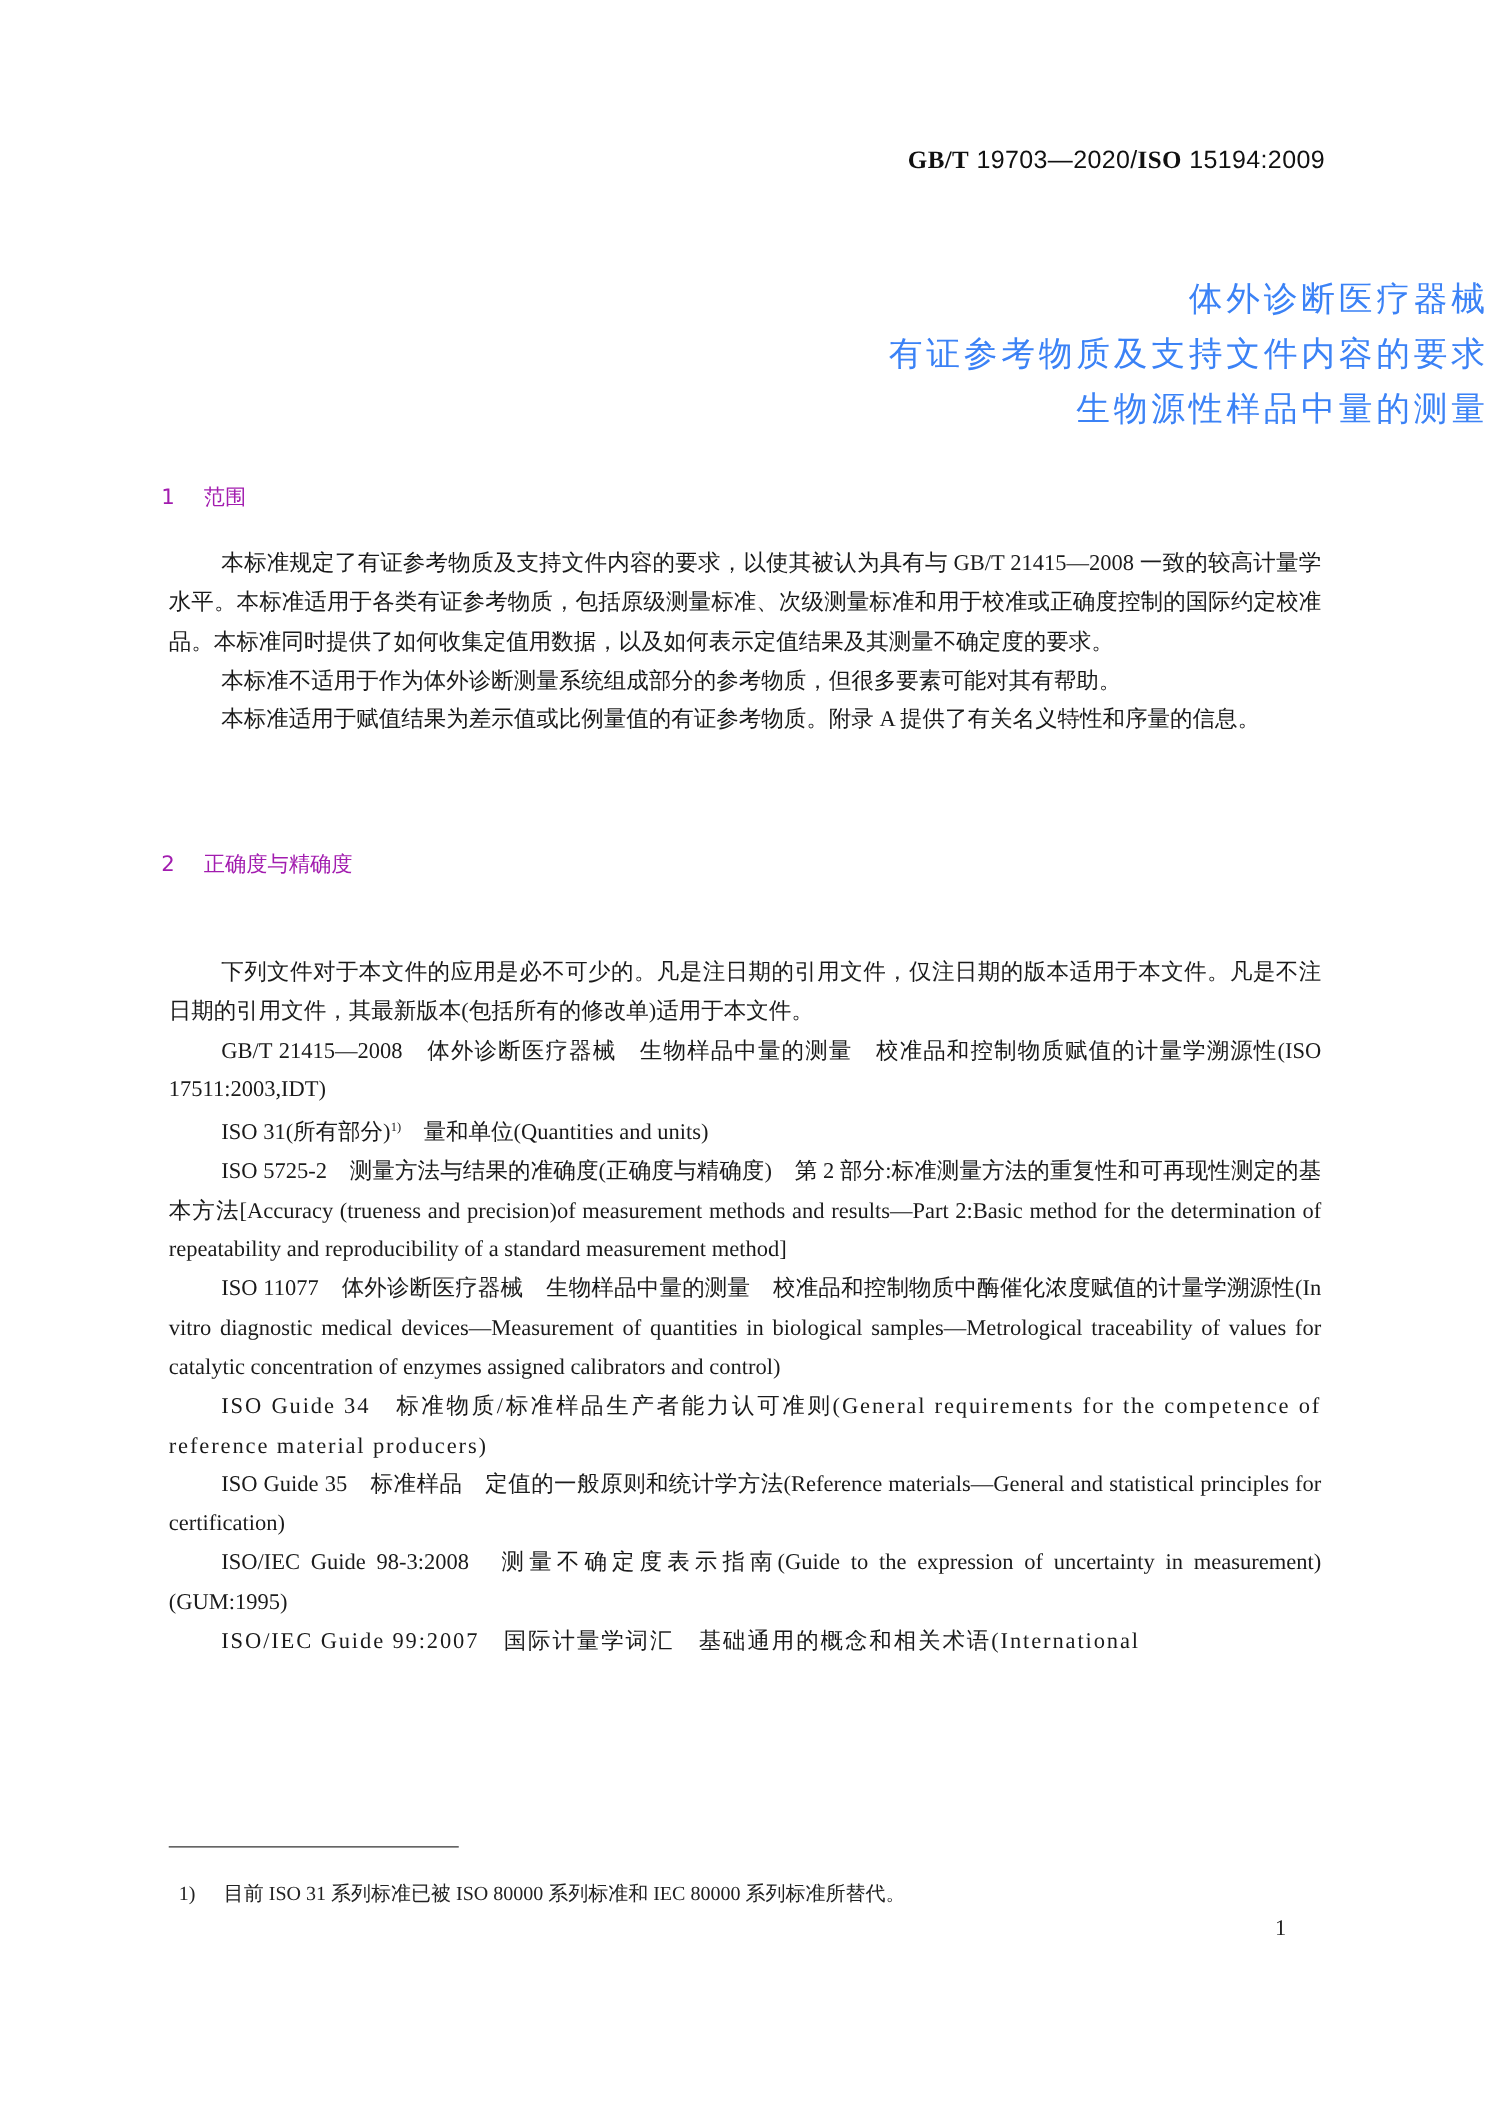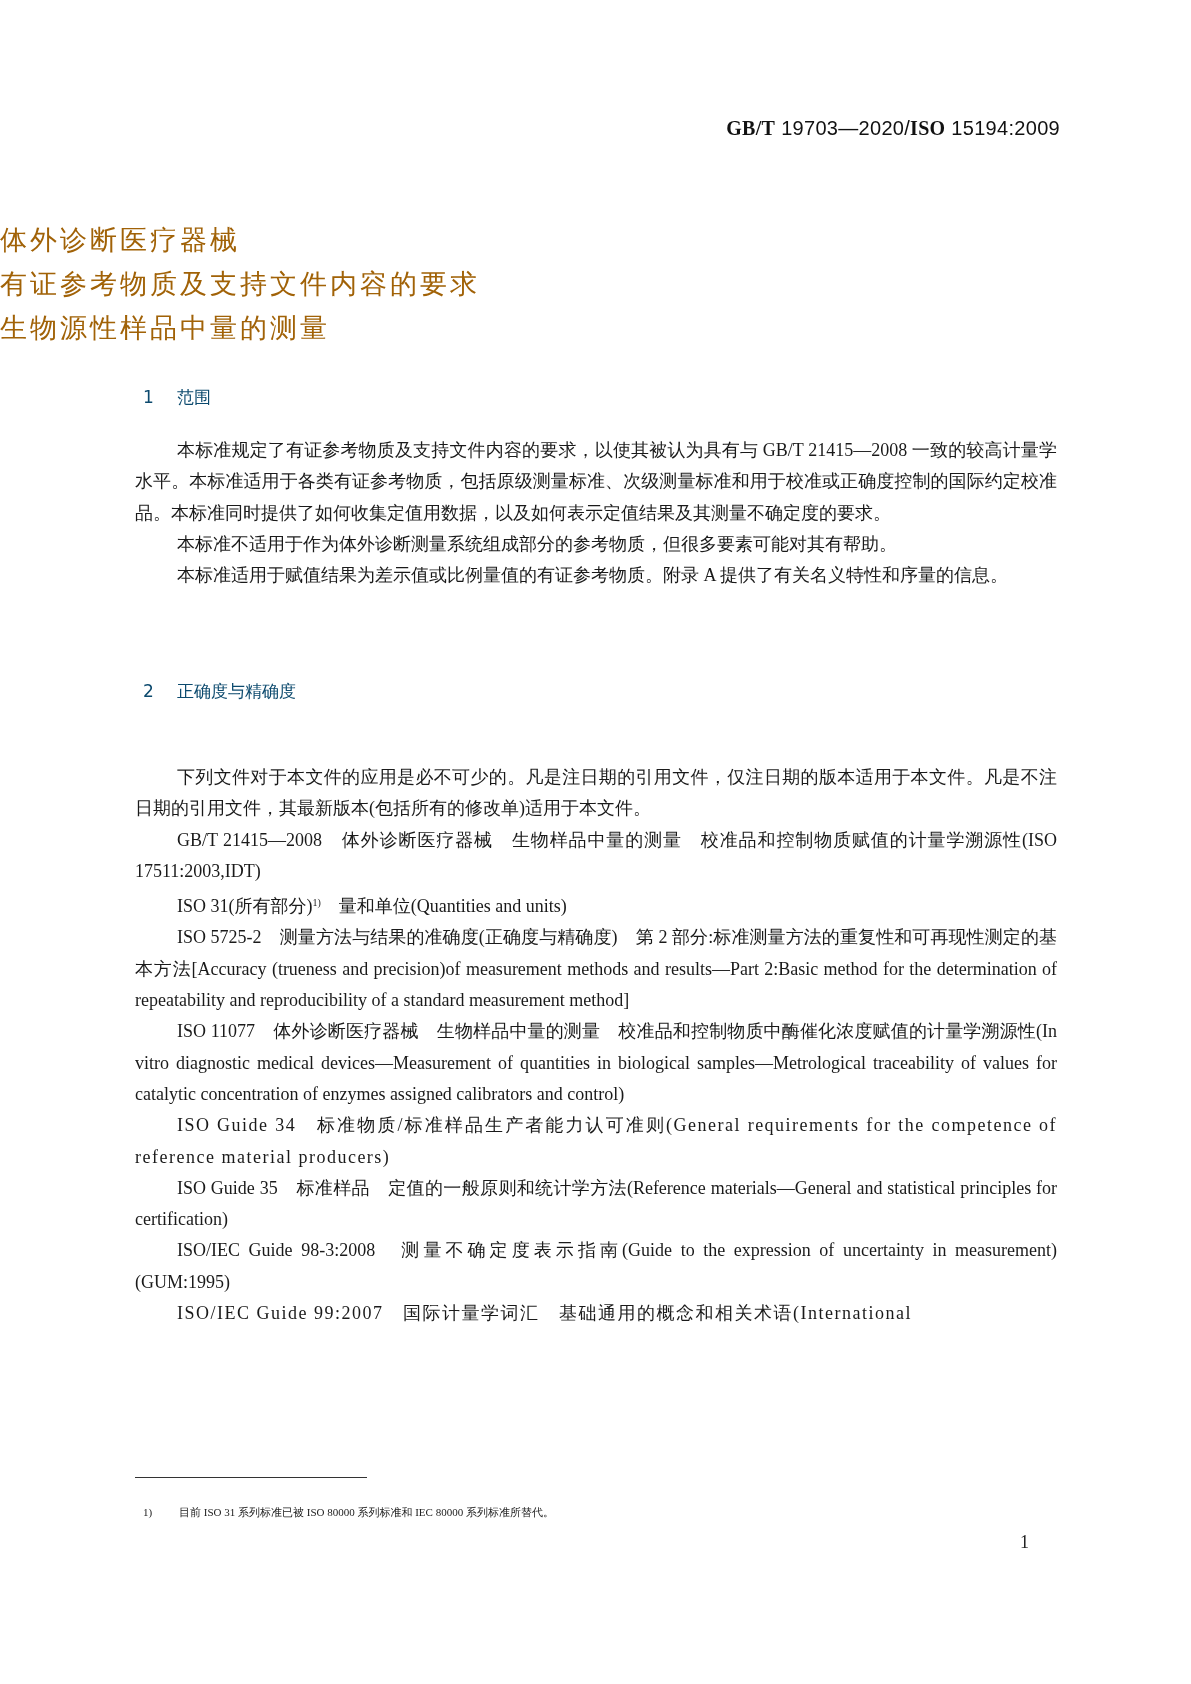--- a/index.html
+++ b/index.html
@@ -8,37 +8,37 @@
       color: #1a1a1a;
       font-family: "Liberation Serif", "DejaVu Serif", serif;
     }
     .std-header {
       position: absolute; top: 117px; right: 131px;
       font-size: 20px; letter-spacing: 0.3px; color: #111;
       font-family: "Liberation Sans", "DejaVu Sans", sans-serif;
     }
     .std-header b { font-family: "Liberation Serif", serif; font-weight: bold; }
     .title-block {
-      position: absolute; top: 218px; left: 0; width: 1191px; text-align: left;
+      position: absolute; top: 218px; left: 0; width: 1191px; text-align: right;
       font-family: "DejaVu Sans", sans-serif; font-size: 27px; line-height: 44px;
-      letter-spacing: 3px; color: #a16207;
+      letter-spacing: 3px; color: #3b82f6;
     }
     .section-heading {
-      position: absolute; left: 143px;
-      font-family: "DejaVu Sans", sans-serif; font-size: 17px; color: #0c4a6e;
+      position: absolute; left: 129px;
+      font-family: "DejaVu Sans", sans-serif; font-size: 17px; color: #a21caf;
     }
     .section-heading .num { display: inline-block; width: 34px; }
     .para { text-indent: 42px; text-align: justify; margin: 0; }
     .para.wide-gap { letter-spacing: 1.5px; }
     .block { position: absolute; left: 135px; width: 922px; font-size: 18px; line-height: 31.3px; }
     .footnote-rule {
       position: absolute; left: 135px; top: 1477px; width: 232px; height: 1px; background: #333;
     }
     .footnote {
-      position: absolute; left: 143px; top: 1505px; font-size: 11px; color: #222;
+      position: absolute; left: 143px; top: 1505px; font-size: 16px; color: #222;
     }
     .footnote .fn-mark { display: inline-block; width: 36px; }
     .page-number {
       position: absolute; right: 162px; top: 1532px; font-size: 18px; color: #222;
     }
     sup { font-size: 10px; vertical-align: 6px; }
   </style>
 </head>
 <body>
 

